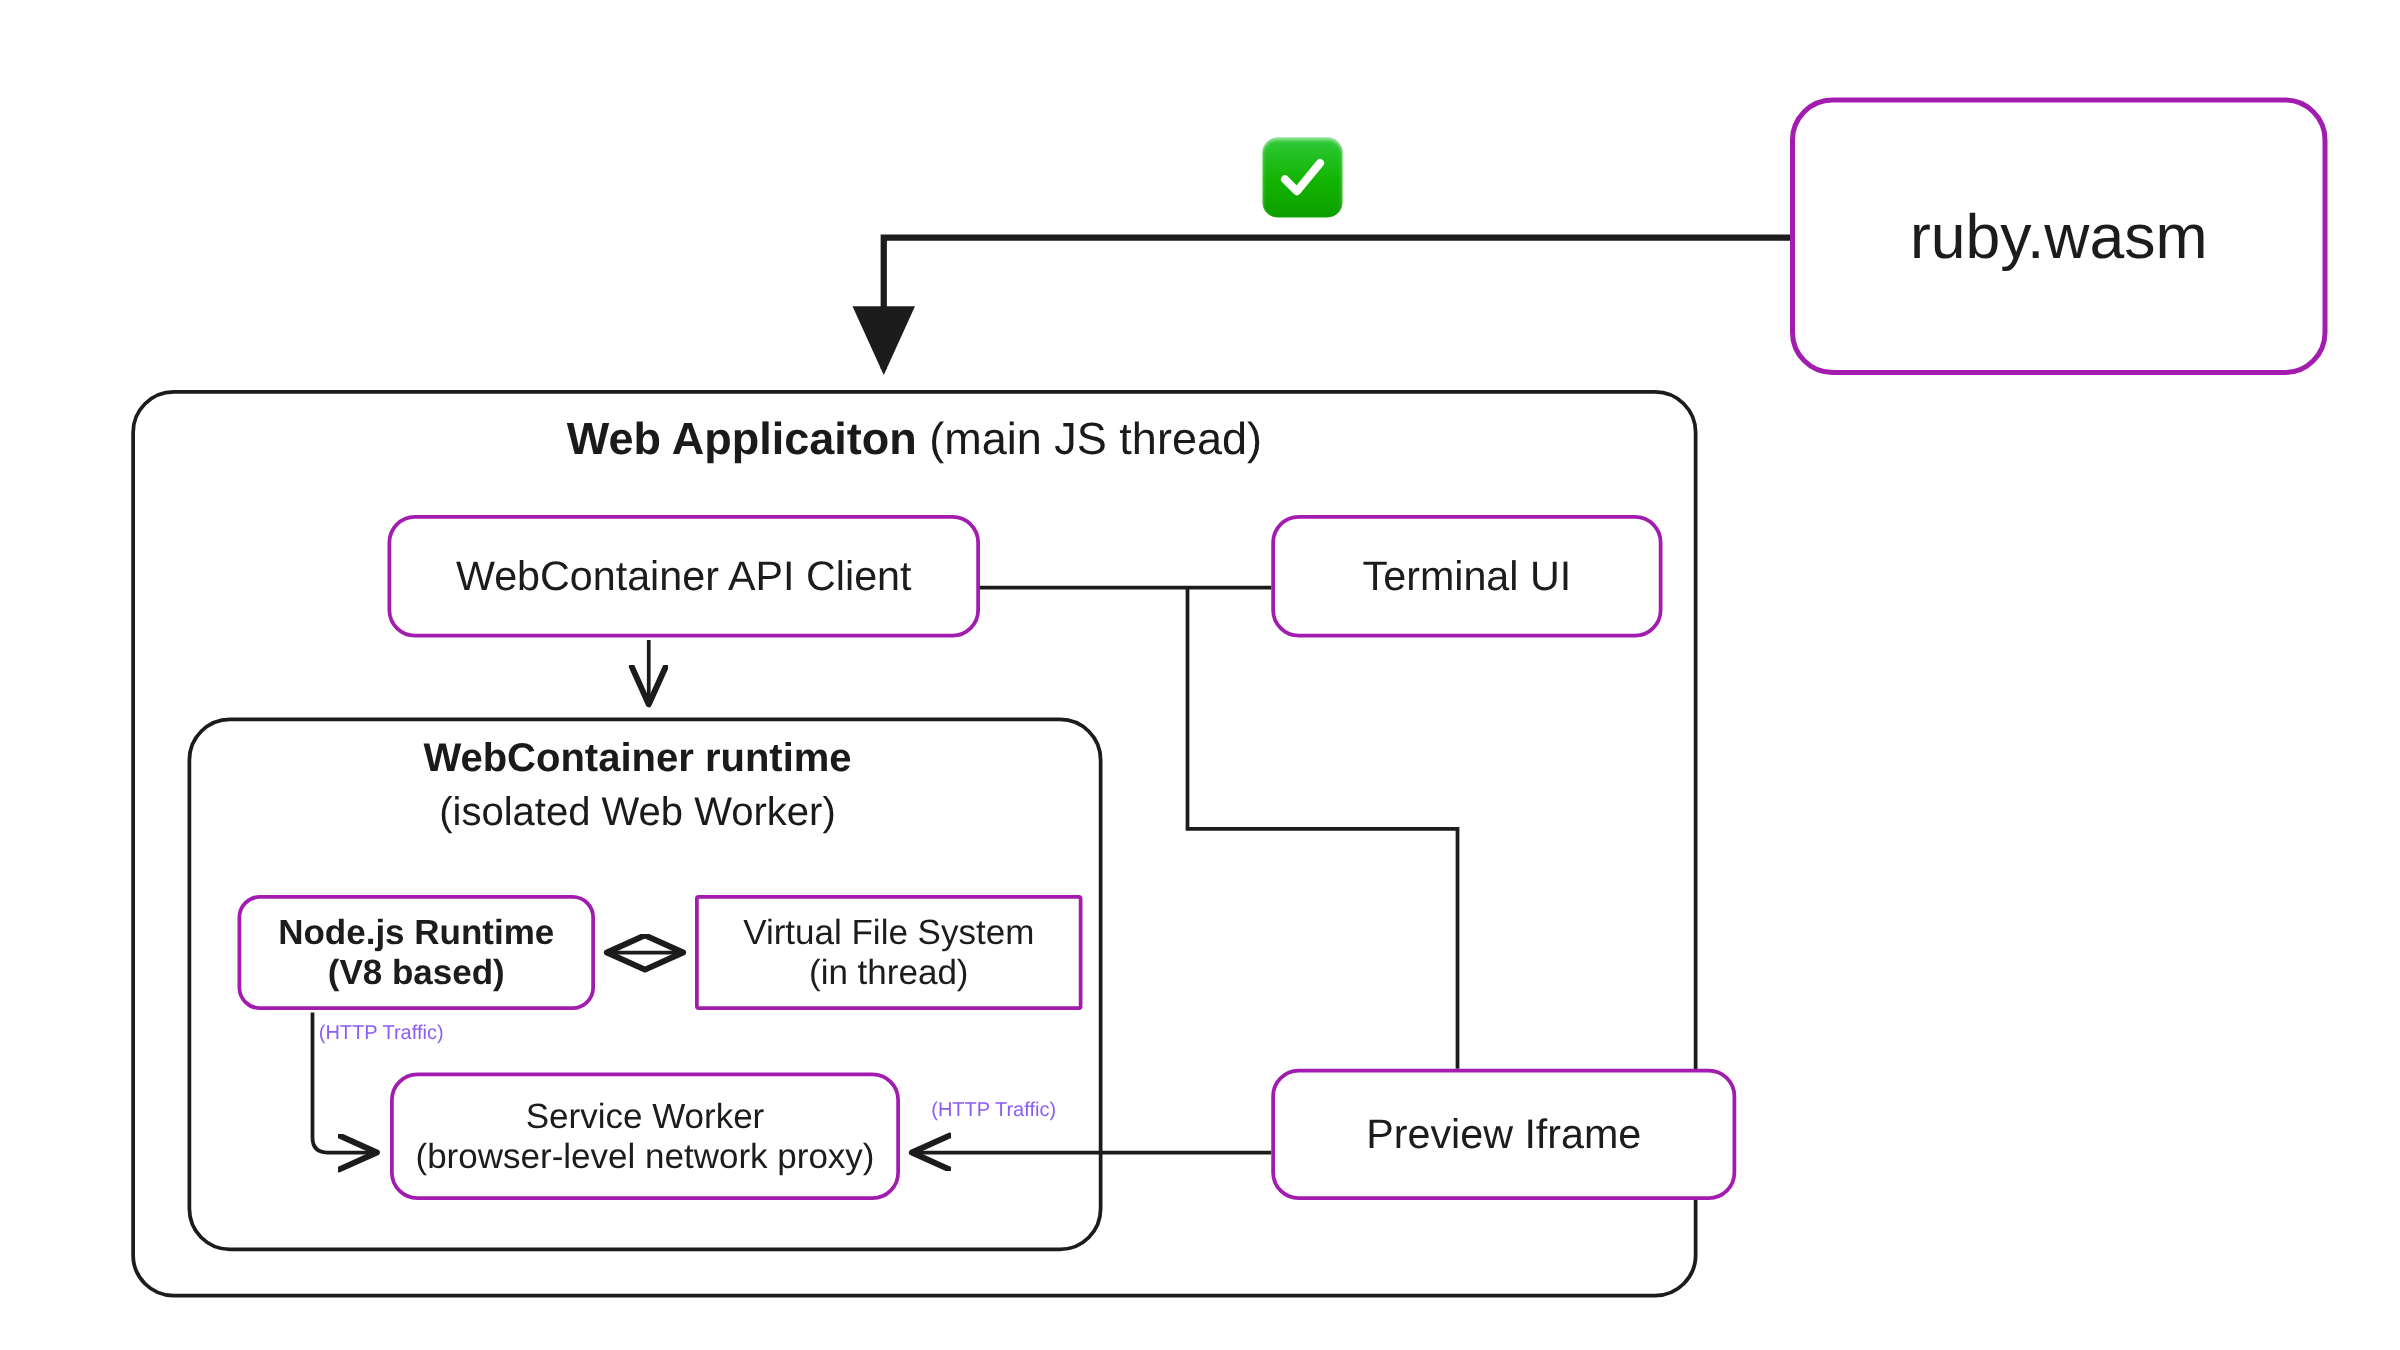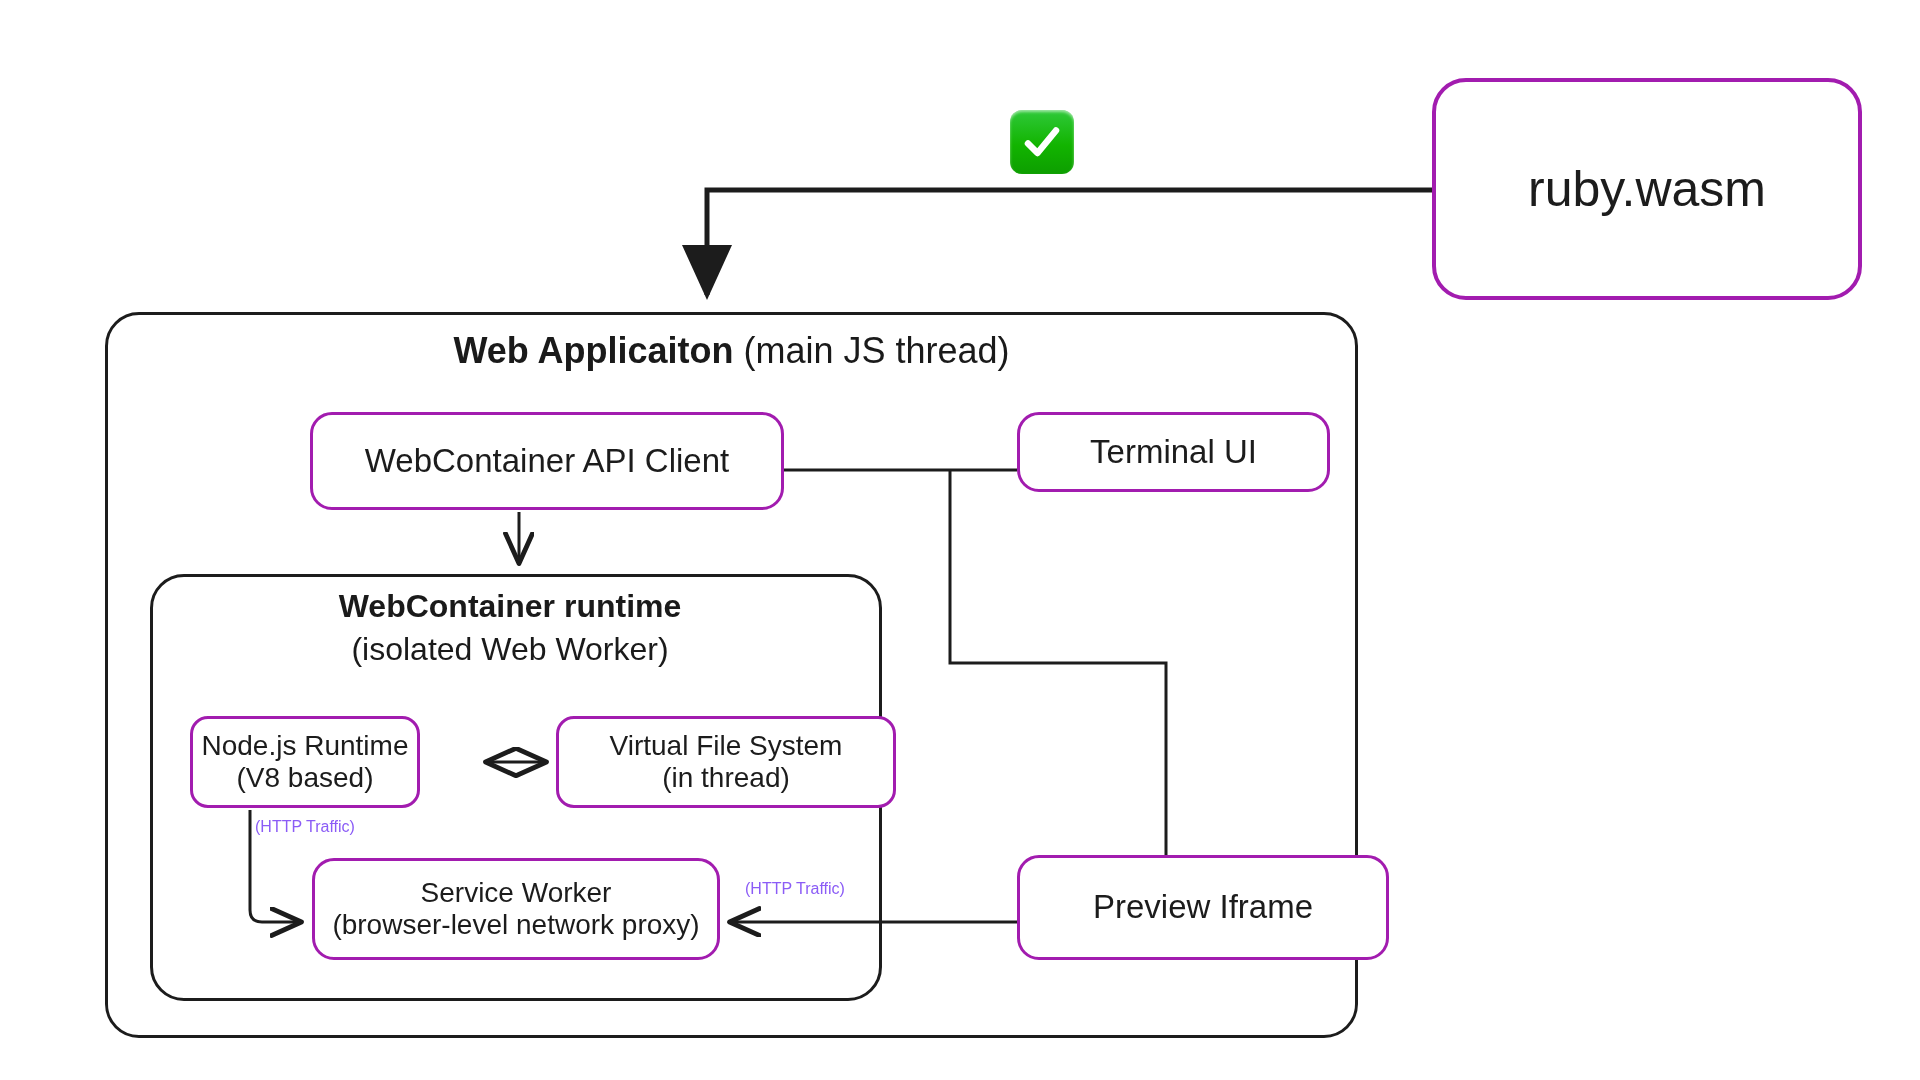--- a/index.html
+++ b/index.html
@@ -60,43 +60,43 @@
     z-index: 6;
     white-space: nowrap;
   }
   #web-app-title .bold { font-weight: bold; }
 
   #api-client-node {
     left: 310px; top: 412px; width: 474px; height: 98px;
     font-size: 33px;
   }
   #terminal-ui-node {
-    left: 1017px; top: 412px; width: 313px; height: 80px;
+    left: 1017px; top: 412px; width: 313px; height: 98px;
     font-size: 33px;
   }
   #preview-iframe-node {
     left: 1017px; top: 855px; width: 372px; height: 105px;
     font-size: 33px;
   }
   #wc-runtime-container { left: 150px; top: 574px; width: 732px; height: 427px; }
   #wc-runtime-title {
     position: absolute;
     left: 150px; top: 588px; width: 720px;
     text-align: center; z-index: 6;
   }
   #wc-runtime-title .t-main { display: block; font-size: 32px; font-weight: bold; }
   #wc-runtime-title .t-sub  { display: block; font-size: 32px; margin-top: 6px; }
 
   #node-runtime-node {
-    left: 190px; top: 716px; width: 230px; height: 92px;
-    font-size: 28px; border-radius: 18px;
+    left: 190px; top: 716px; width: 286px; height: 92px;
+    font-size: 28px; border-radius: 18px; font-weight: bold;
   }
   #vfs-node {
-    left: 556px; top: 716px; width: 340px; height: 92px;
-    font-size: 28px; border-radius: 18px;
+    left: 556px; top: 716px; width: 310px; height: 92px;
+    font-size: 28px; border-radius: 3px;
   }
   #service-worker-node {
     left: 312px; top: 858px; width: 408px; height: 102px;
     font-size: 28px; border-radius: 22px;
   }
 
   
   #check-badge {
     position: absolute;
     left: 1010px; top: 110px; width: 64px; height: 64px;

